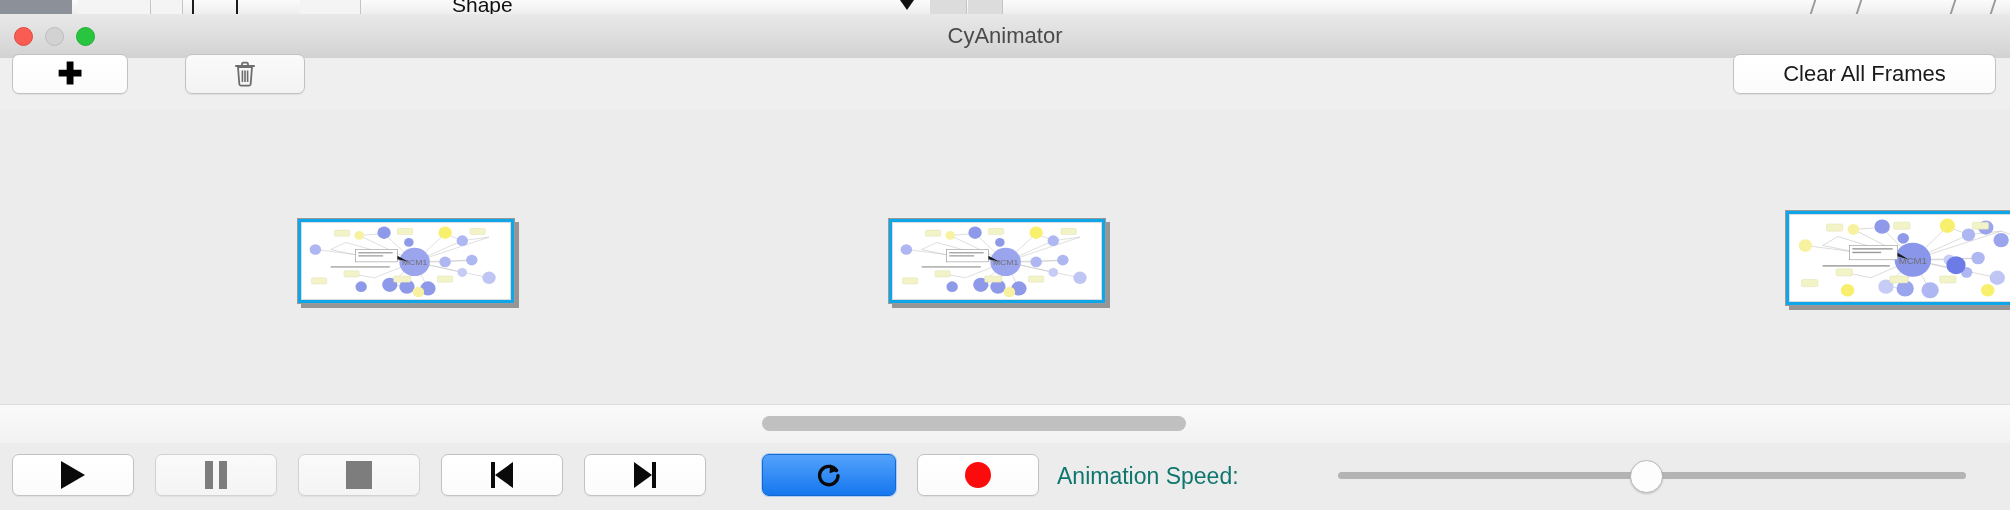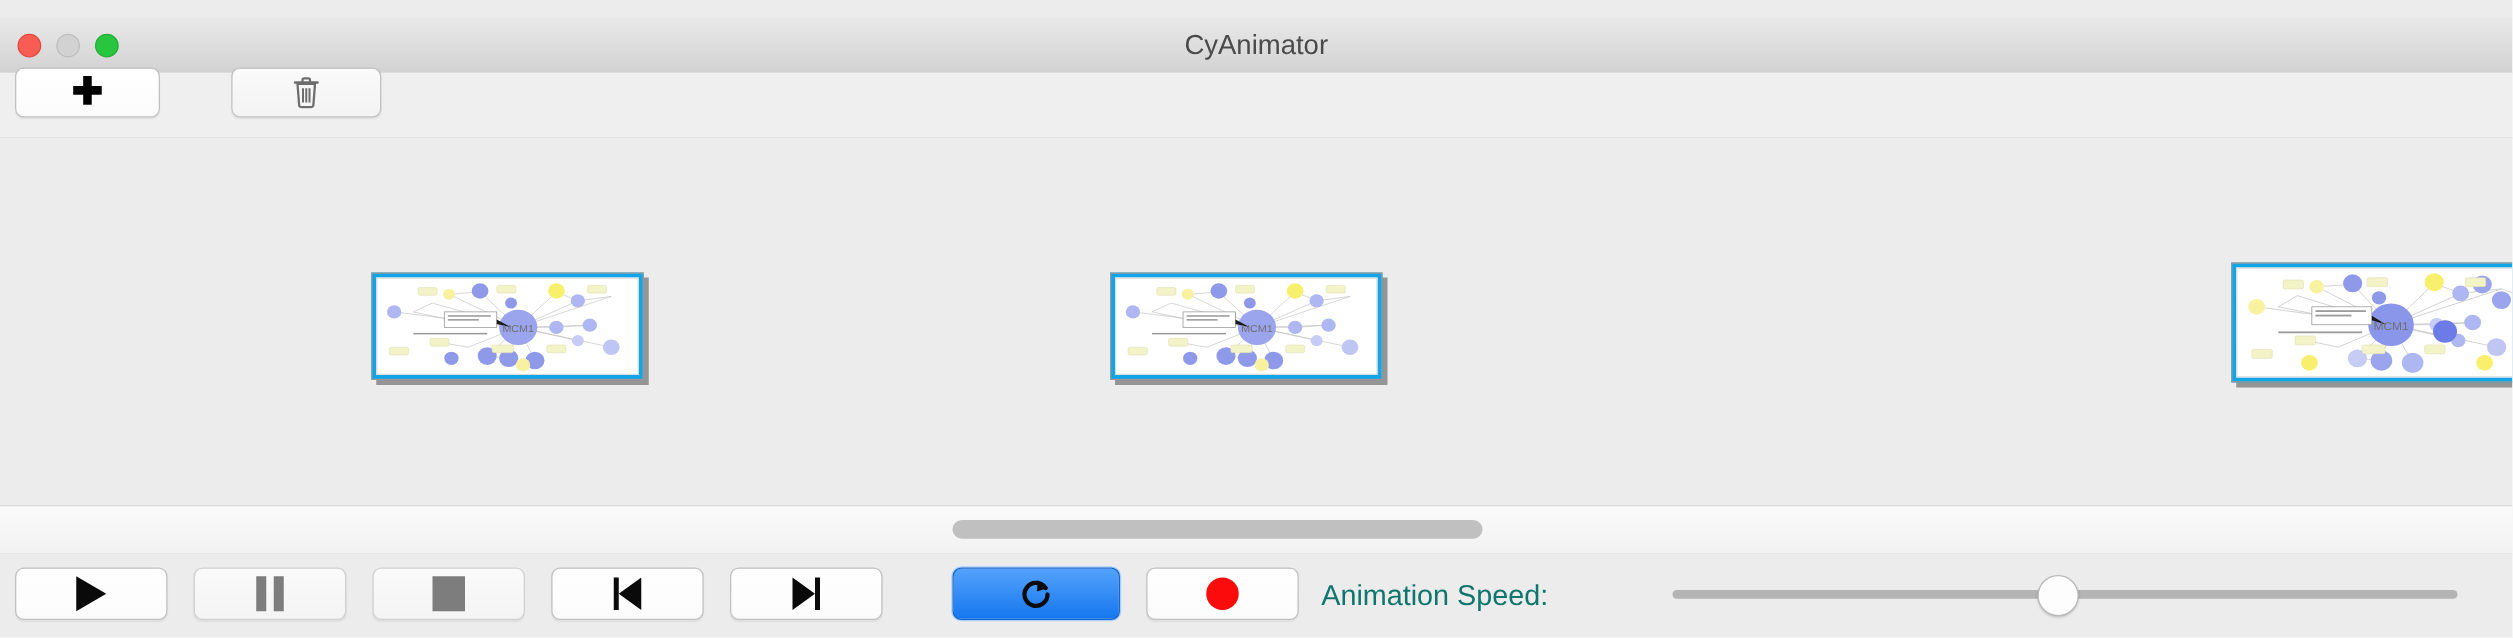--- a/index.html
+++ b/index.html
@@ -249,20 +249,36 @@
     background: #fdfdfd;
     border: 1px solid #b9b9b9;
     box-shadow: 0 1px 2px rgba(0,0,0,0.18);
   }
 </style>
 </head>
 <body>
 
 <div id="app">
 
+  <div class="bg-strip">
+    <div class="bg-dark"></div>
+    <div class="bg-cellbox" style="left:78px;width:72px;"></div>
+    <div class="bg-cellbox" style="left:152px;width:30px;"></div>
+    <div class="bg-tick" style="left:192px;"></div>
+    <div class="bg-tick" style="left:236px;"></div>
+    <div class="bg-cellbox" style="left:300px;width:60px;"></div>
+    <div class="bg-shape">Shape</div>
+    <div class="bg-wedge" style="left:900px;"></div>
+    <div class="bg-cellbox" style="left:930px;width:36px;background:#dcdcdc;"></div>
+    <div class="bg-cellbox" style="left:968px;width:34px;background:#dcdcdc;"></div>
+    <div class="bg-slash" style="left:1812px;"></div>
+    <div class="bg-slash" style="left:1858px;"></div>
+    <div class="bg-slash" style="left:1952px;"></div>
+    <div class="bg-slash" style="left:1992px;"></div>
+  </div>
 
   <div class="titlebar">
     <div class="window-title">CyAnimator</div>
     <div class="traffic">
       <div class="dot red"></div>
       <div class="dot yellow"></div>
       <div class="dot green"></div>
     </div>
   </div>
 
@@ -274,20 +290,23 @@
 
   <div class="btn flat" id="delete-frame-button">
     <svg class="trash-svg" width="22" height="26" viewBox="0 0 22 26">
       <path d="M2 5 H20" stroke="#6d6d6d" stroke-width="2" fill="none" stroke-linecap="round"></path>
       <path d="M8 5 V3 Q8 1.6 9.4 1.6 H12.6 Q14 1.6 14 3 V5" stroke="#6d6d6d" stroke-width="1.8" fill="none"></path>
       <path d="M4 6 H18 L16.7 23 Q16.6 24.6 15 24.6 H7 Q5.4 24.6 5.3 23 Z" stroke="#6d6d6d" stroke-width="1.8" fill="none"></path>
       <path d="M8.4 9.5 V21 M11 9.5 V21 M13.6 9.5 V21" stroke="#6d6d6d" stroke-width="1.6" fill="none"></path>
     </svg>
   </div>
 
+  <div class="btn" id="clear-all-frames-button">
+    <span>Clear All Frames</span>
+  </div>
 
   <div class="timeline">
 
     <div class="frame" style="left:297px; top:108px; width:218px; height:86px;">
       <div class="inner-pad">
         <svg class="net-svg" viewBox="0 0 218 86" preserveAspectRatio="none">
           <g stroke="#b9b9b9" stroke-width="0.5" fill="none">
             <path d="M118 44 L60 14 M118 44 L86 12 M118 44 L150 12 M118 44 L168 20 M118 44 L196 16
                      M118 44 L56 36 M118 44 L150 44 M118 44 L178 42 M118 44 L168 56 M118 44 L110 72
                      M118 44 L92 70 M118 44 L132 74 M118 44 L76 62 M118 44 L196 62 M118 44 L46 22

